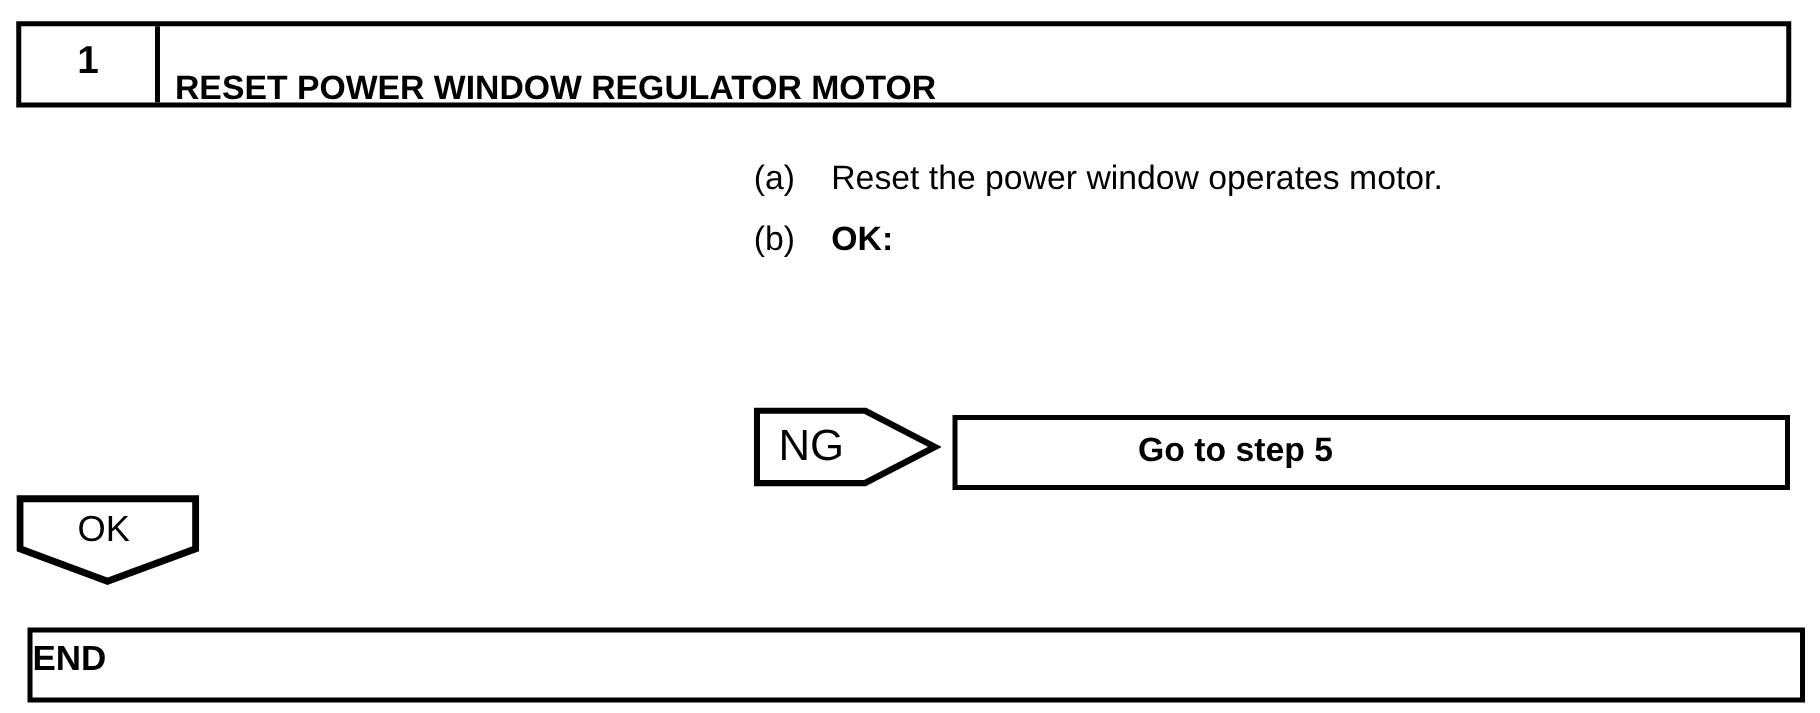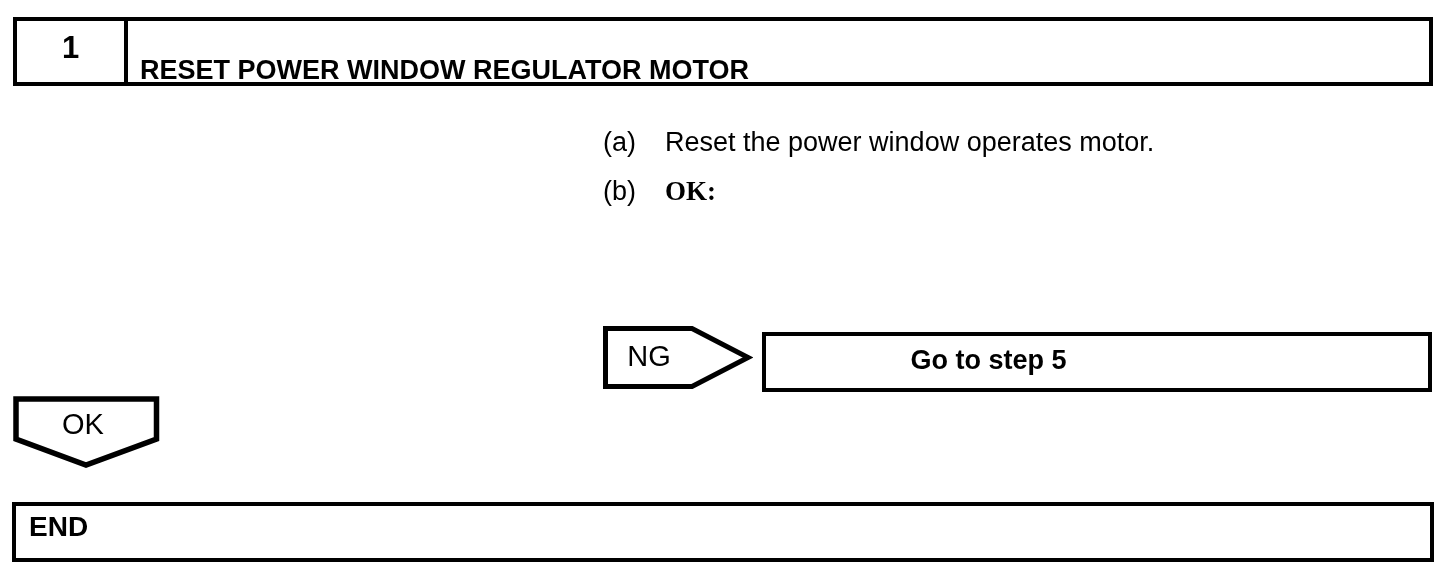--- a/index.html
+++ b/index.html
@@ -43,31 +43,31 @@
   .procedure {
     position: absolute;
     left: 603px; top: 124px;
     width: 810px;
     font-size: 27px;
     line-height: 36px;
   }
   .proc-item { display: flex; margin-bottom: 13px; }
   .proc-label { width: 62px; flex-shrink: 0; }
   .proc-text { width: 735px; }
-  .ok-head { font-weight: bold; font-family: Liberation Serif, serif; }
+  .ok-head { font-weight: bold; }
   .ok-cond { font-weight: bold; margin-left: 22px; }
 
   
   .ng-shape { position: absolute; left: 603px; top: 326px; }
   .ng-label {
     position: absolute;
     left: 603px; top: 326px;
     width: 92px; height: 63px;
     display: flex; align-items: center; justify-content: center;
-    font-size: 29px;
+    font-size: 35px;
     padding-bottom: 2px;
   }
 
   
   .go-box {
     position: absolute;
     left: 762px; top: 332px;
     width: 670px; height: 60px;
     border: 4px solid #000;
     display: flex; align-items: center;
@@ -87,25 +87,25 @@
     position: absolute;
     left: 13px; top: 400px;
     width: 140px; height: 48px;
     display: flex; align-items: center; justify-content: center;
     font-size: 29px;
   }
 
   
   .end-box {
     position: absolute;
-    left: 12px; top: 502px;
+    left: 22px; top: 502px;
     width: 1422px; height: 60px;
     border: 4px solid #000;
     display: flex; align-items: center;
-    padding-left: 13px; padding-bottom: 10px;
+    padding-bottom: 10px;
     font-weight: bold; font-size: 28px;
     background: #fff;
   }
 </style>
 </head>
 <body>
 
 <div class="page">
 
   <div class="header-box">

